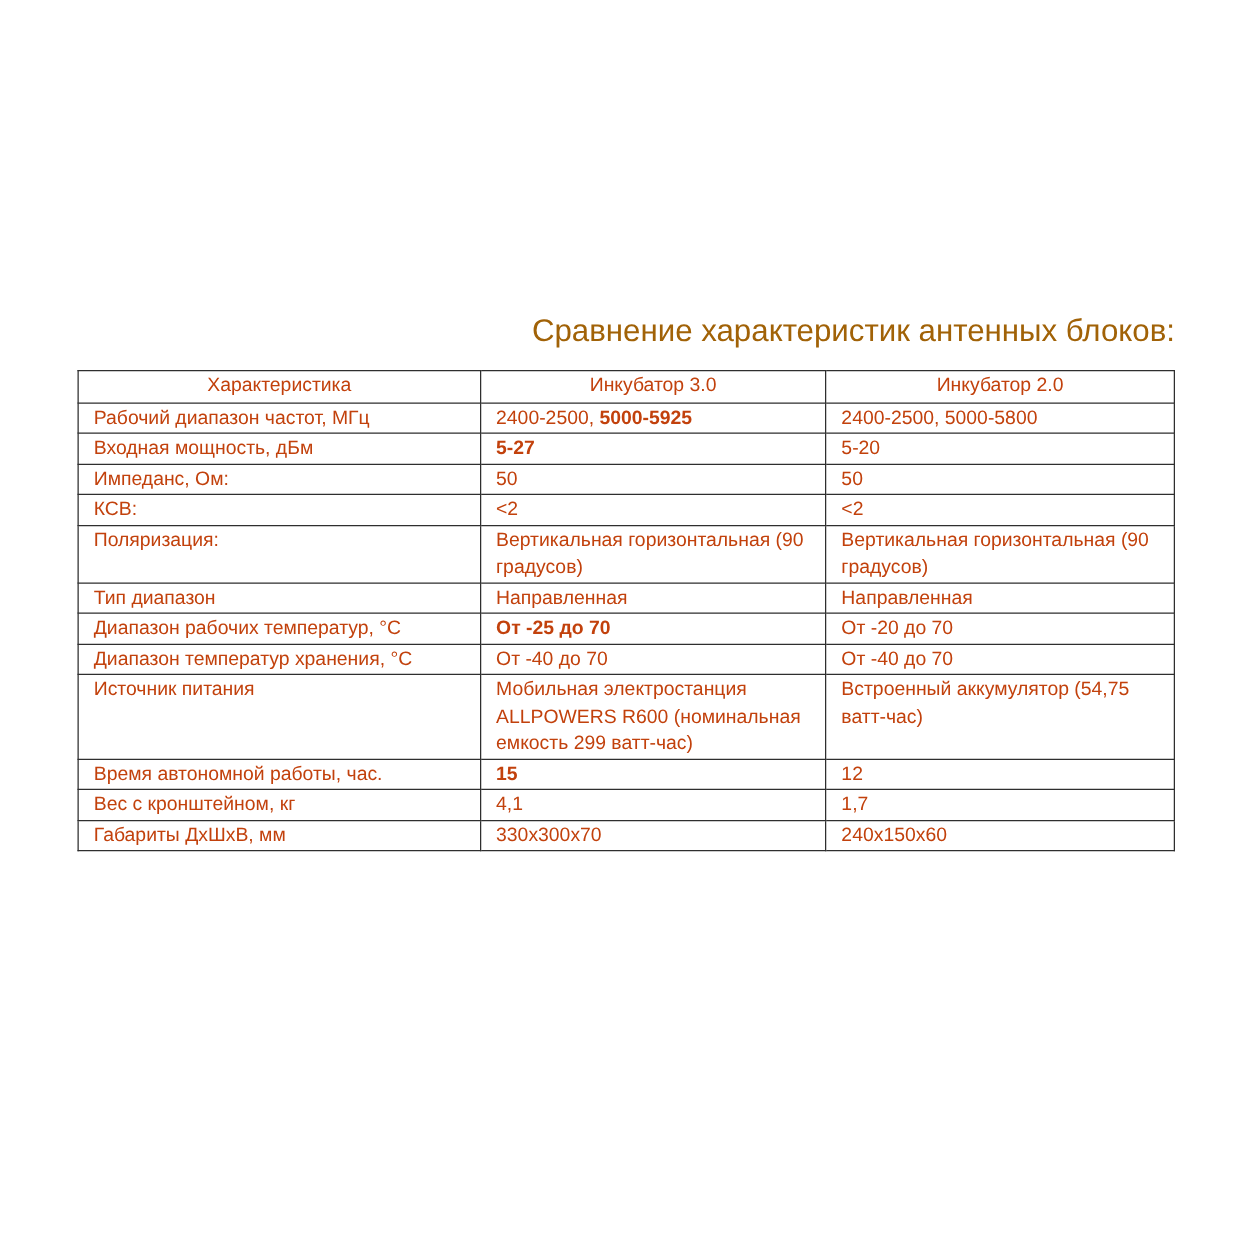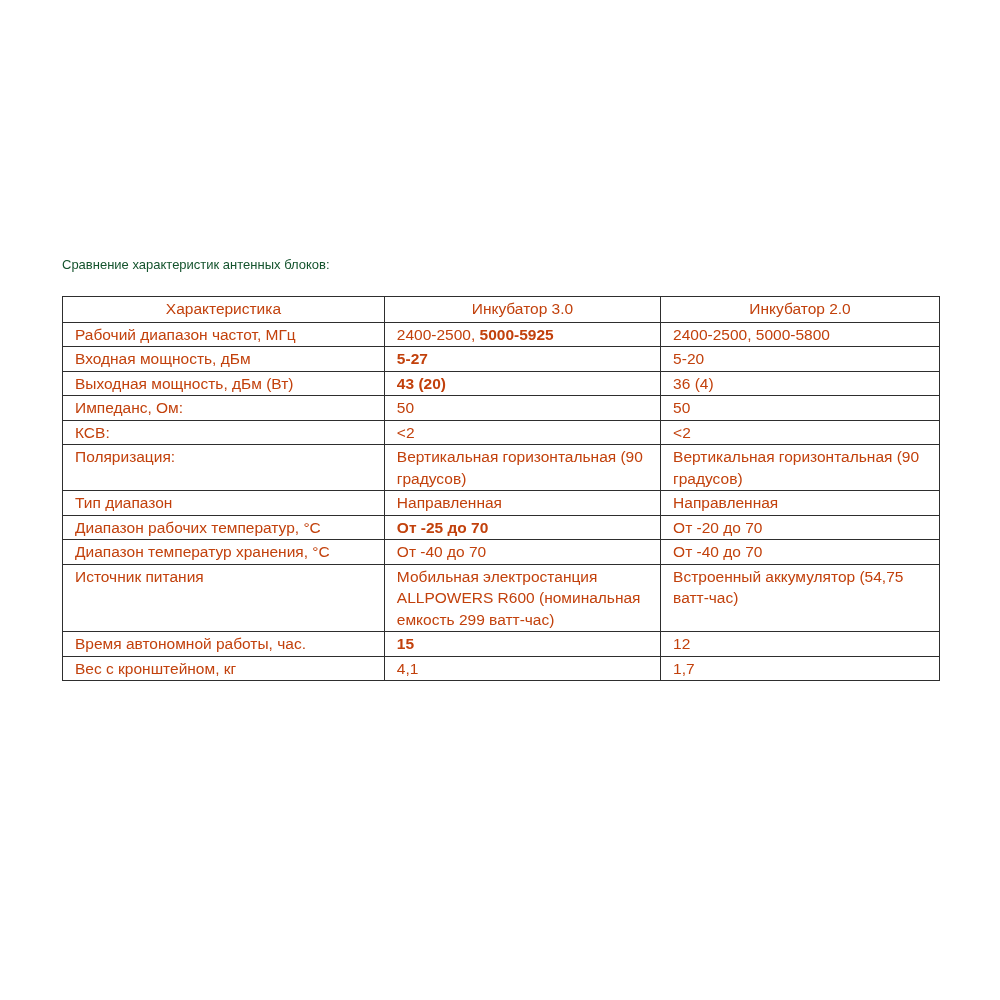--- a/index.html
+++ b/index.html
@@ -14,25 +14,25 @@
     color: #1f1f1f;
     overflow: hidden;
   }
   .container {
     width: 878px;
     margin-left: 62px;
     padding-top: 253px;
   }
   .title {
     margin: 0 0 19px 0;
-    text-align: left;
-    font-size: 13px;
+    text-align: right;
+    font-size: 25px;
     font-weight: 400;
     line-height: 24px;
-    color: #14532d;
+    color: #a16207;
   }
   table.cmp {
     width: 100%;
     border-collapse: collapse;
     table-layout: fixed;
     font-size: 15.5px;
     color: #c2410c;
   }
   table.cmp col.c1 { width: 36.7%; }
   table.cmp col.c2 { width: 31.5%; }
@@ -79,25 +79,20 @@
         <td>Рабочий диапазон частот, МГц</td>
         <td><span>2400-2500, </span><span class="b">5000-5925</span></td>
         <td>2400-2500, 5000-5800</td>
       </tr>
       <tr>
         <td>Входная мощность, дБм</td>
         <td><span></span><span class="b">5-27</span></td>
         <td>5-20</td>
       </tr>
       <tr>
-        <td>Выходная мощность, дБм (Вт)</td>
-        <td><span></span><span class="b">43 (20)</span></td>
-        <td>36 (4)</td>
-      </tr>
-      <tr>
         <td>Импеданс, Ом:</td>
         <td><span>50</span><span class="b"></span></td>
         <td>50</td>
       </tr>
       <tr>
         <td>КСВ:</td>
         <td><span>&lt;2</span><span class="b"></span></td>
         <td>&lt;2</td>
       </tr>
       <tr>
@@ -128,15 +123,20 @@
       <tr>
         <td>Время автономной работы, час.</td>
         <td><span></span><span class="b">15</span></td>
         <td>12</td>
       </tr>
       <tr>
         <td>Вес с кронштейном, кг</td>
         <td><span>4,1</span><span class="b"></span></td>
         <td>1,7</td>
       </tr>
+      <tr>
+        <td>Габариты ДхШхВ, мм</td>
+        <td><span>330x300x70</span><span class="b"></span></td>
+        <td>240x150x60</td>
+      </tr>
     </tbody>
   </table>
 </div>
 
 </body></html>

